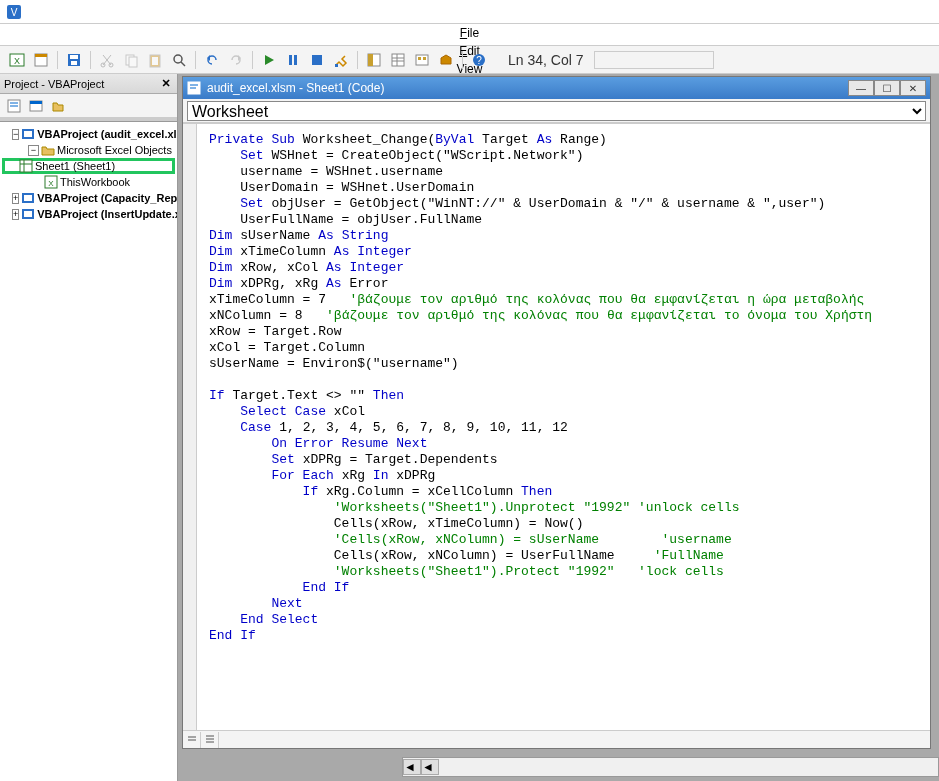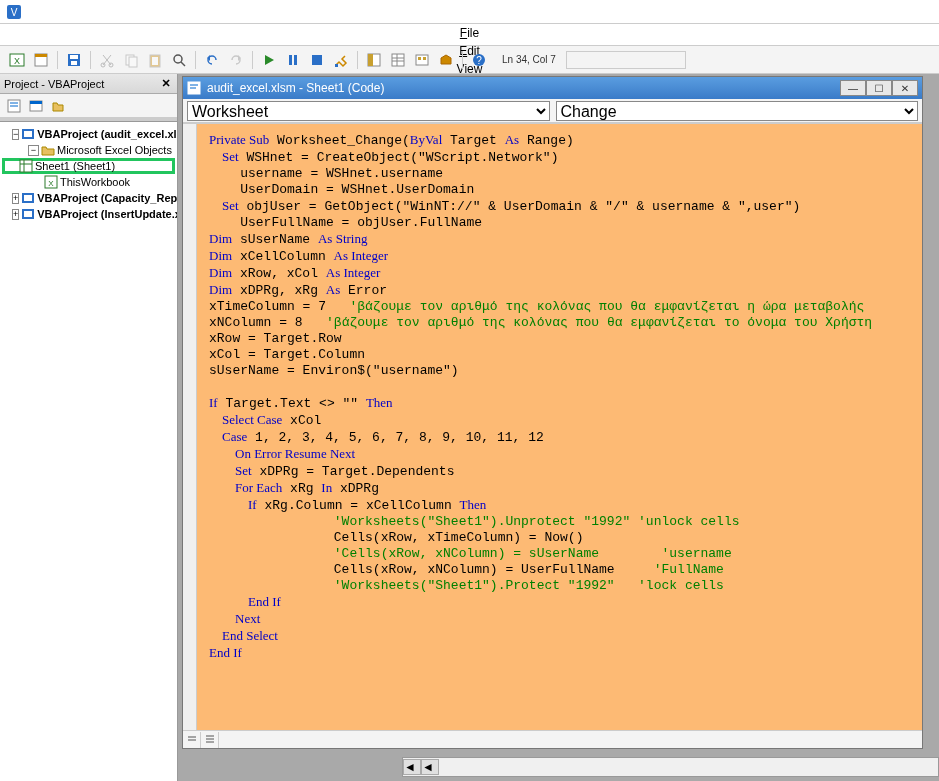--- a/index.html
+++ b/index.html
@@ -6,50 +6,50 @@
 body { font-family: "Segoe UI", Tahoma, sans-serif; font-size: 12px; background: #fff; width: 939px; height: 781px; overflow: hidden; }
 .titlebar { height: 24px; display: flex; align-items: center; padding: 2px 6px; background: #fff; border-bottom: 1px solid #ccc; gap: 6px; }
 .titlebar .app-icon { width: 16px; height: 16px; display: inline-block; }
 .titlebar-text { font-size: 12px; color: #333; }
 .menubar { height: 22px; display: flex; align-items: center; padding: 0 8px; gap: 0; border-bottom: 1px solid #ccc; background: #fff; flex-direction: column; }
 .menubar span { padding: 2px 8px; cursor: default; }
 .menubar span u { text-decoration: underline; }
 .toolbar { height: 28px; display: flex; align-items: center; padding: 2px 6px; gap: 2px; border-bottom: 1px solid #ccc; background: #f4f4f4; }
 .toolbar .btn { width: 22px; height: 22px; display: flex; align-items: center; justify-content: center; border: 1px solid transparent; cursor: pointer; }
 .toolbar .sep { width: 1px; height: 18px; background: #ccc; margin: 0 3px; }
-.toolbar .status { margin-left: 6px; font-size: 10px; color: #333; padding: 0 4px; }
+.toolbar .status { margin-left: 12px; font-size: 14px; color: #333; padding: 0 4px; }
 .redbox { border: 3px solid #e30000; }
 .main { display: flex; height: calc(100% - 74px); }
 .project-panel { width: 178px; border-right: 1px solid #999; display: flex; flex-direction: column; }
 .project-header { background: linear-gradient(#e8e8e8,#d8d8d8); border-bottom: 1px solid #aaa; height: 20px; display: flex; align-items: center; justify-content: space-between; padding: 0 4px; font-size: 11px; }
 .project-header .close { width: 14px; height: 14px; display:flex; align-items:center; justify-content:center; cursor:pointer; font-weight:bold; }
 .project-toolbar { height: 24px; display:flex; align-items:center; padding: 2px 4px; gap: 2px; border-bottom: 1px solid #ccc; background: #f4f4f4; }
 .project-toolbar .pbtn { width:20px; height:20px; display:flex; align-items:center; justify-content:center; }
 .project-divider { height: 4px; background: #ccc; border-bottom: 1px solid #999; }
 .tree { flex: 1; overflow: hidden; padding: 4px 2px; font-size: 11px; line-height: 16px; white-space: nowrap; background: #fff; }
 .tree .row { display:flex; align-items:center; gap: 2px; height: 16px; }
 .tree .indent1 { padding-left: 10px; }
 .tree .indent2 { padding-left: 26px; }
 .tree .indent3 { padding-left: 42px; }
 .tree .bold { font-weight: bold; }
 .tree .expander { width: 11px; height: 11px; border: 1px solid #888; display:inline-flex; align-items:center; justify-content:center; font-size:9px; line-height:1; }
 .tree-icon { width:14px; height:14px; display:inline-block; }
 .tree .redrow { border: 3px solid #22c55e; padding: 0 14px; }
 .code-area { flex: 1; display:flex; flex-direction: column; background: #a9a9a9; padding: 2px 0 0 4px; }
-.code-window { flex:1; display:flex; flex-direction:column; background:#fdba74; border: 1px solid #777; margin-right: 16px; }
+.code-window { flex:1; display:flex; flex-direction:column; background:#ffffff; border: 1px solid #777; margin-right: 8px; }
 .code-titlebar { height: 22px; background: linear-gradient(#5a9de0,#3a7bc8); color:#fff; display:flex; align-items:center; padding: 0 4px; justify-content: space-between; font-size: 12px; }
 .code-titlebar .left { display:flex; align-items:center; gap:6px; }
 .code-titlebar .winbtns { display:flex; gap:0; }
 .code-titlebar .winbtn { width:26px; height:16px; background:#e8e8e8; border:1px solid #888; display:flex; align-items:center; justify-content:center; color:#333; font-size:10px; cursor:pointer; }
 .dropdown-row { height: 24px; display:flex; gap:6px; padding: 2px 4px; background:#f4f4f4; border-bottom: 1px solid #ccc; }
 .dropdown-row select { flex:1; border:1px solid #888; font-size:16px; height:20px; background:#fff; }
 .code-body { flex:1; display:flex; overflow:hidden; border-top: 1px solid #ccc; }
 .code-margin { width: 14px; background:#f0f0f0; border-right:1px solid #ccc; }
 .code-text { flex:1; padding: 8px 8px 8px 12px; font-family: Consolas, "Courier New", monospace; font-size: 13px; line-height: 16px; white-space: pre; overflow:auto; color:#000; }
-.kw { color: #0000c8; font-family: Liberation Serif, serif; }
+.kw { color: #0000c8; }
 .cm { color: #008000; font-family: Liberation Mono, monospace; }
 .code-footer { height: 18px; display:flex; align-items:center; border-top:1px solid #ccc; background:#f4f4f4; }
 .code-footer .fbtn { width:18px; height:16px; border-right:1px solid #ccc; display:flex; align-items:center; justify-content:center; }
 .bottom-bar { height: 32px; background:#a9a9a9; display:flex; align-items:flex-end; }
 .bottom-scroll { flex:1; height:20px; background:#f0f0f0; border:1px solid #999; margin: 0 0 4px 220px; display:flex; align-items:center; }
 .bottom-scroll .sbtn { width:18px; height:16px; border:1px solid #aaa; background:#e0e0e0; }
 svg { display:block; }
 </style>
 </head>
 <body>
@@ -301,32 +301,31 @@
           <span>audit_excel.xlsm - Sheet1 (Code)</span>
         </div>
         <div class="winbtns">
           <div class="winbtn">—</div>
           <div class="winbtn">☐</div>
           <div class="winbtn">✕</div>
         </div>
       </div>
       <div class="dropdown-row">
         <select><option>Worksheet</option></select>
-        <select><option>Change</option></select>
       </div>
       <div class="code-body">
         <div class="code-margin"></div>
         <div class="code-text"><span class="kw">Private Sub</span><span> Worksheet_Change(</span><span class="kw">ByVal</span><span> Target </span><span class="kw">As</span><span> Range)</span>
 <span class="kw">    Set</span><span> WSHnet = CreateObject("WScript.Network")</span>
 <span>    username = WSHnet.username</span>
 <span>    UserDomain = WSHnet.UserDomain</span>
 <span class="kw">    Set</span><span> objUser = GetObject("WinNT://" &amp; UserDomain &amp; "/" &amp; username &amp; ",user")</span>
 <span>    UserFullName = objUser.FullName</span>
 <span class="kw">Dim</span><span> sUserName </span><span class="kw">As String</span>
-<span class="kw">Dim</span><span> xCellColumn </span><span class="kw">As Integer</span>
+<span class="kw">Dim</span><span> xTimeColumn </span><span class="kw">As Integer</span>
 <span class="kw">Dim</span><span> xRow, xCol </span><span class="kw">As Integer</span>
 <span class="kw">Dim</span><span> xDPRg, xRg </span><span class="kw">As</span><span> Error</span>
 <span>xTimeColumn = 7   </span><span class="cm">'βάζουμε τον αριθμό της κολόνας που θα εμφανίζεται η ώρα μεταβολής</span>
 <span>xNColumn = 8   </span><span class="cm">'βάζουμε τον αριθμό της κολόνας που θα εμφανίζεται το όνομα του Χρήστη</span>
 <span>xRow = Target.Row</span>
 <span>xCol = Target.Column</span>
 <span>sUserName = Environ$("username")</span>
 <span></span>
 <span class="kw">If</span><span> Target.Text &lt;&gt; "" </span><span class="kw">Then</span>
 <span class="kw">    Select Case</span><span> xCol</span>

